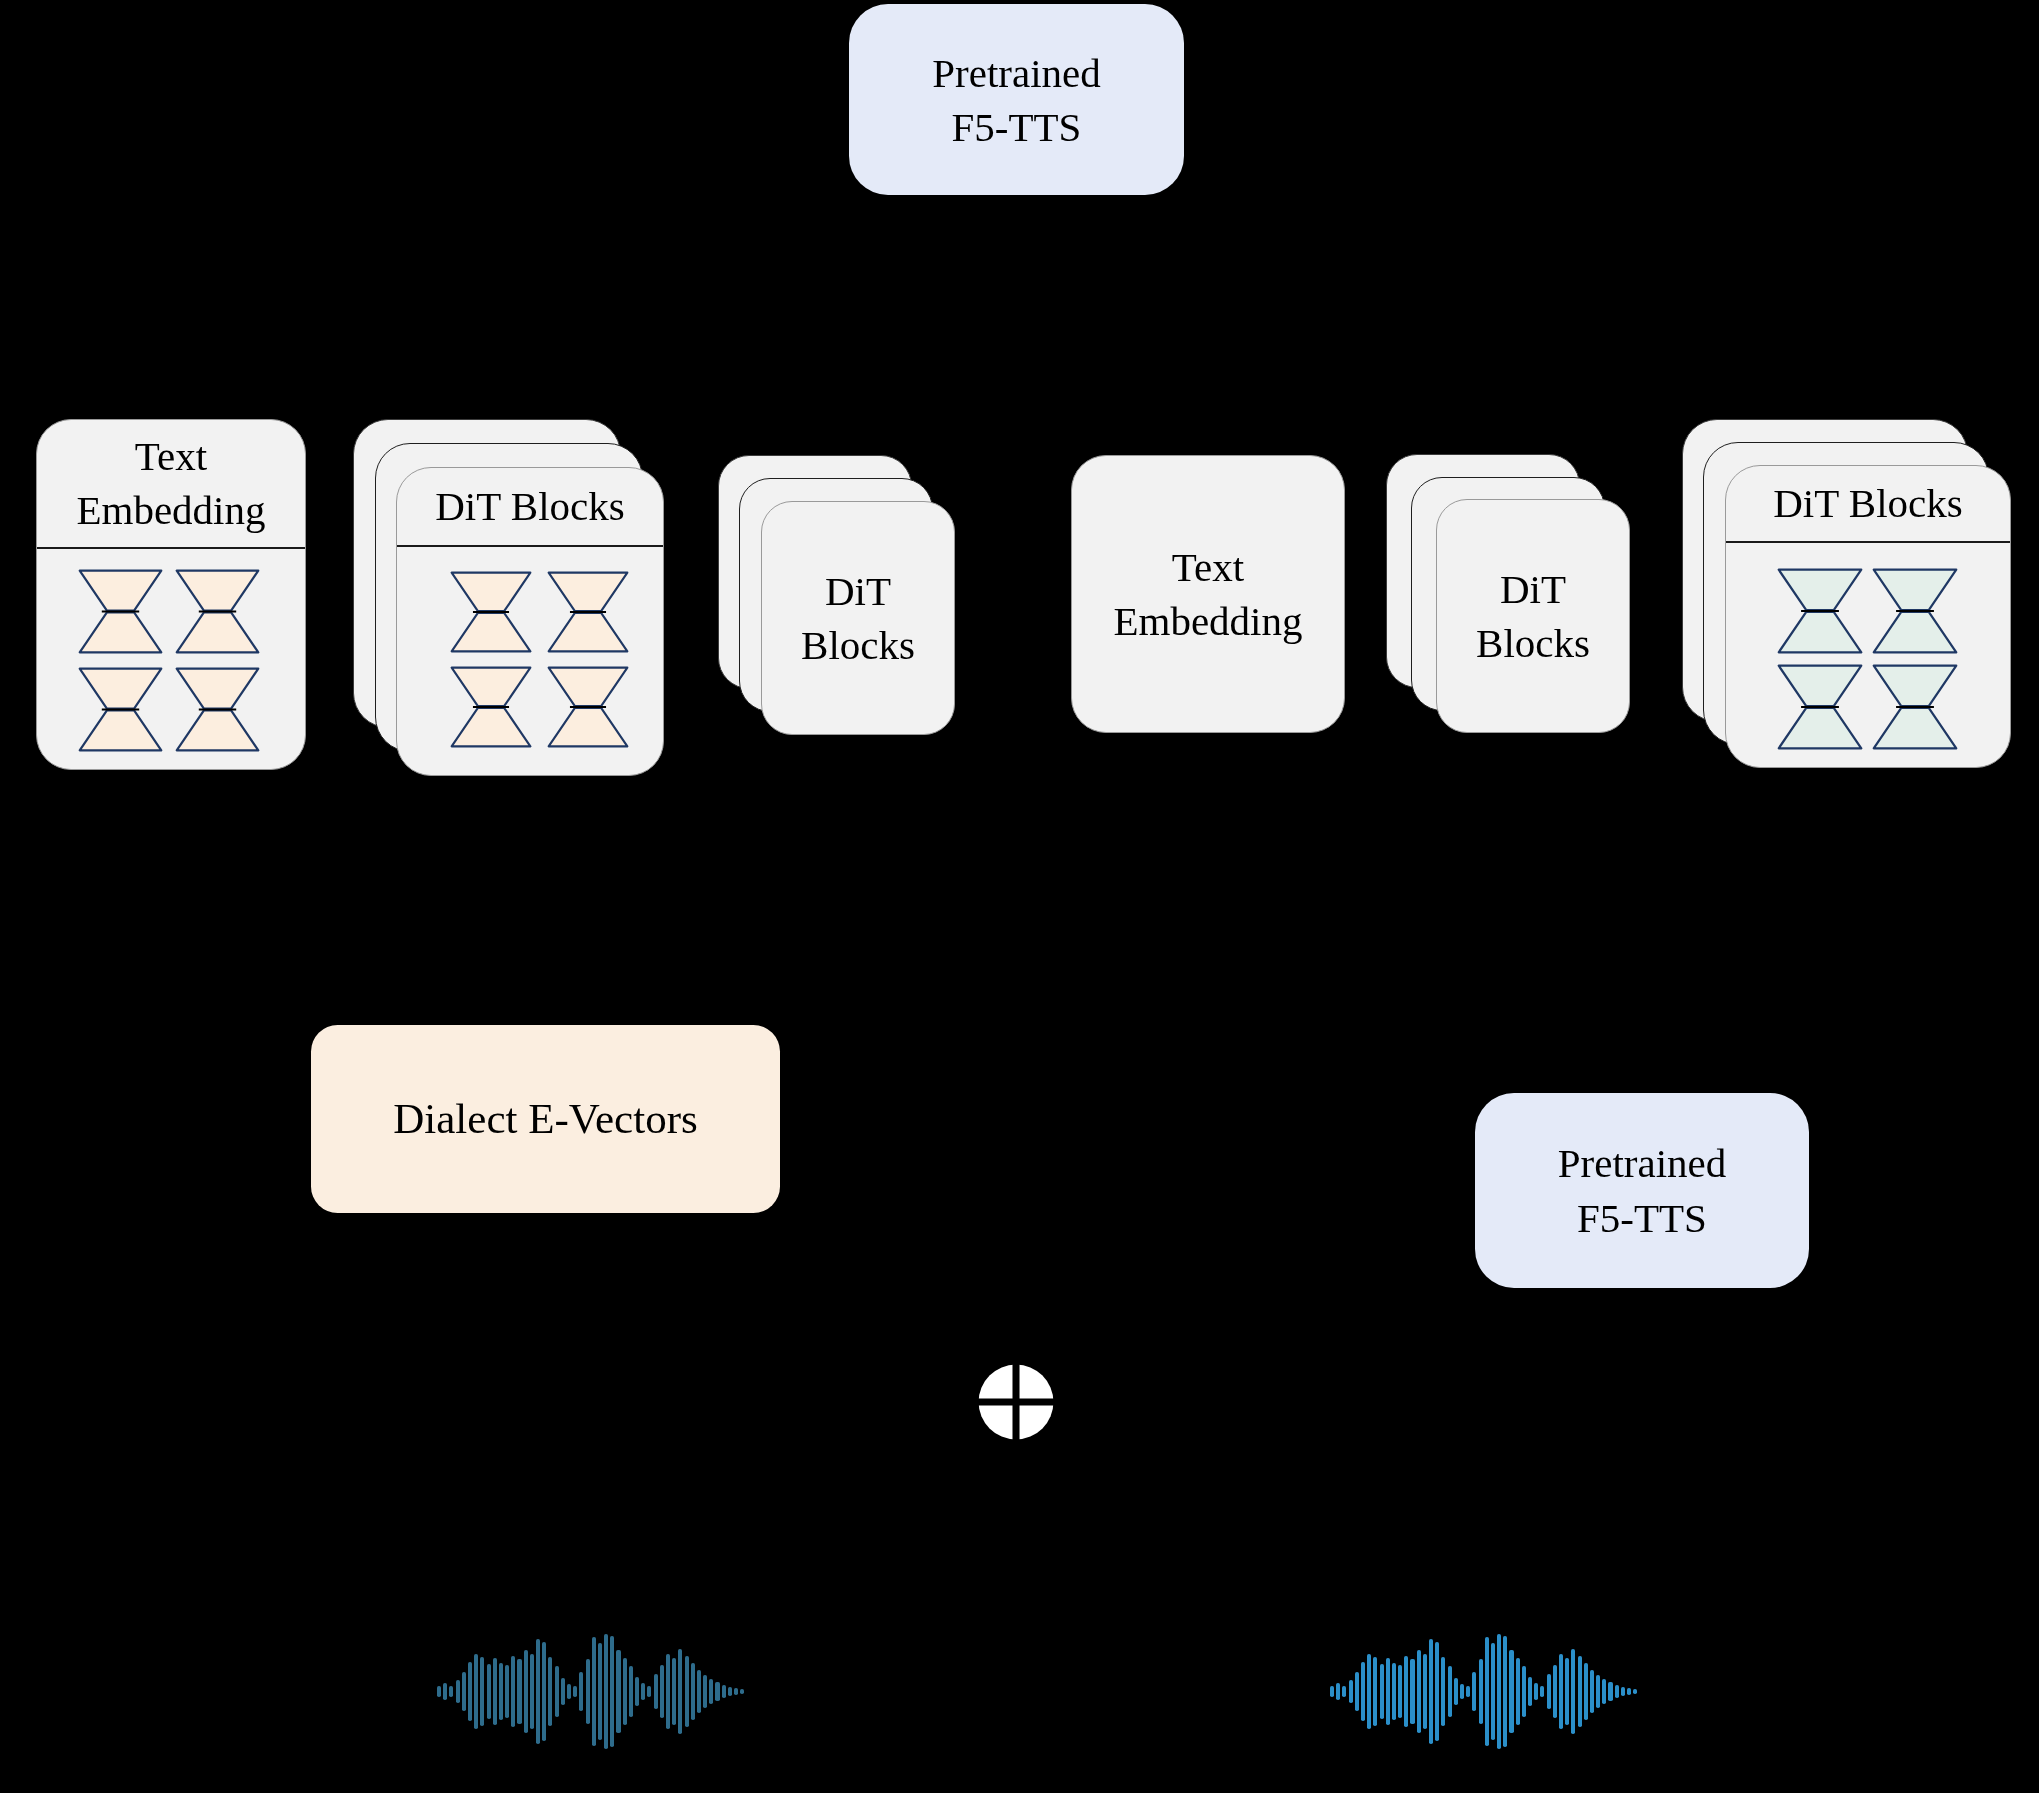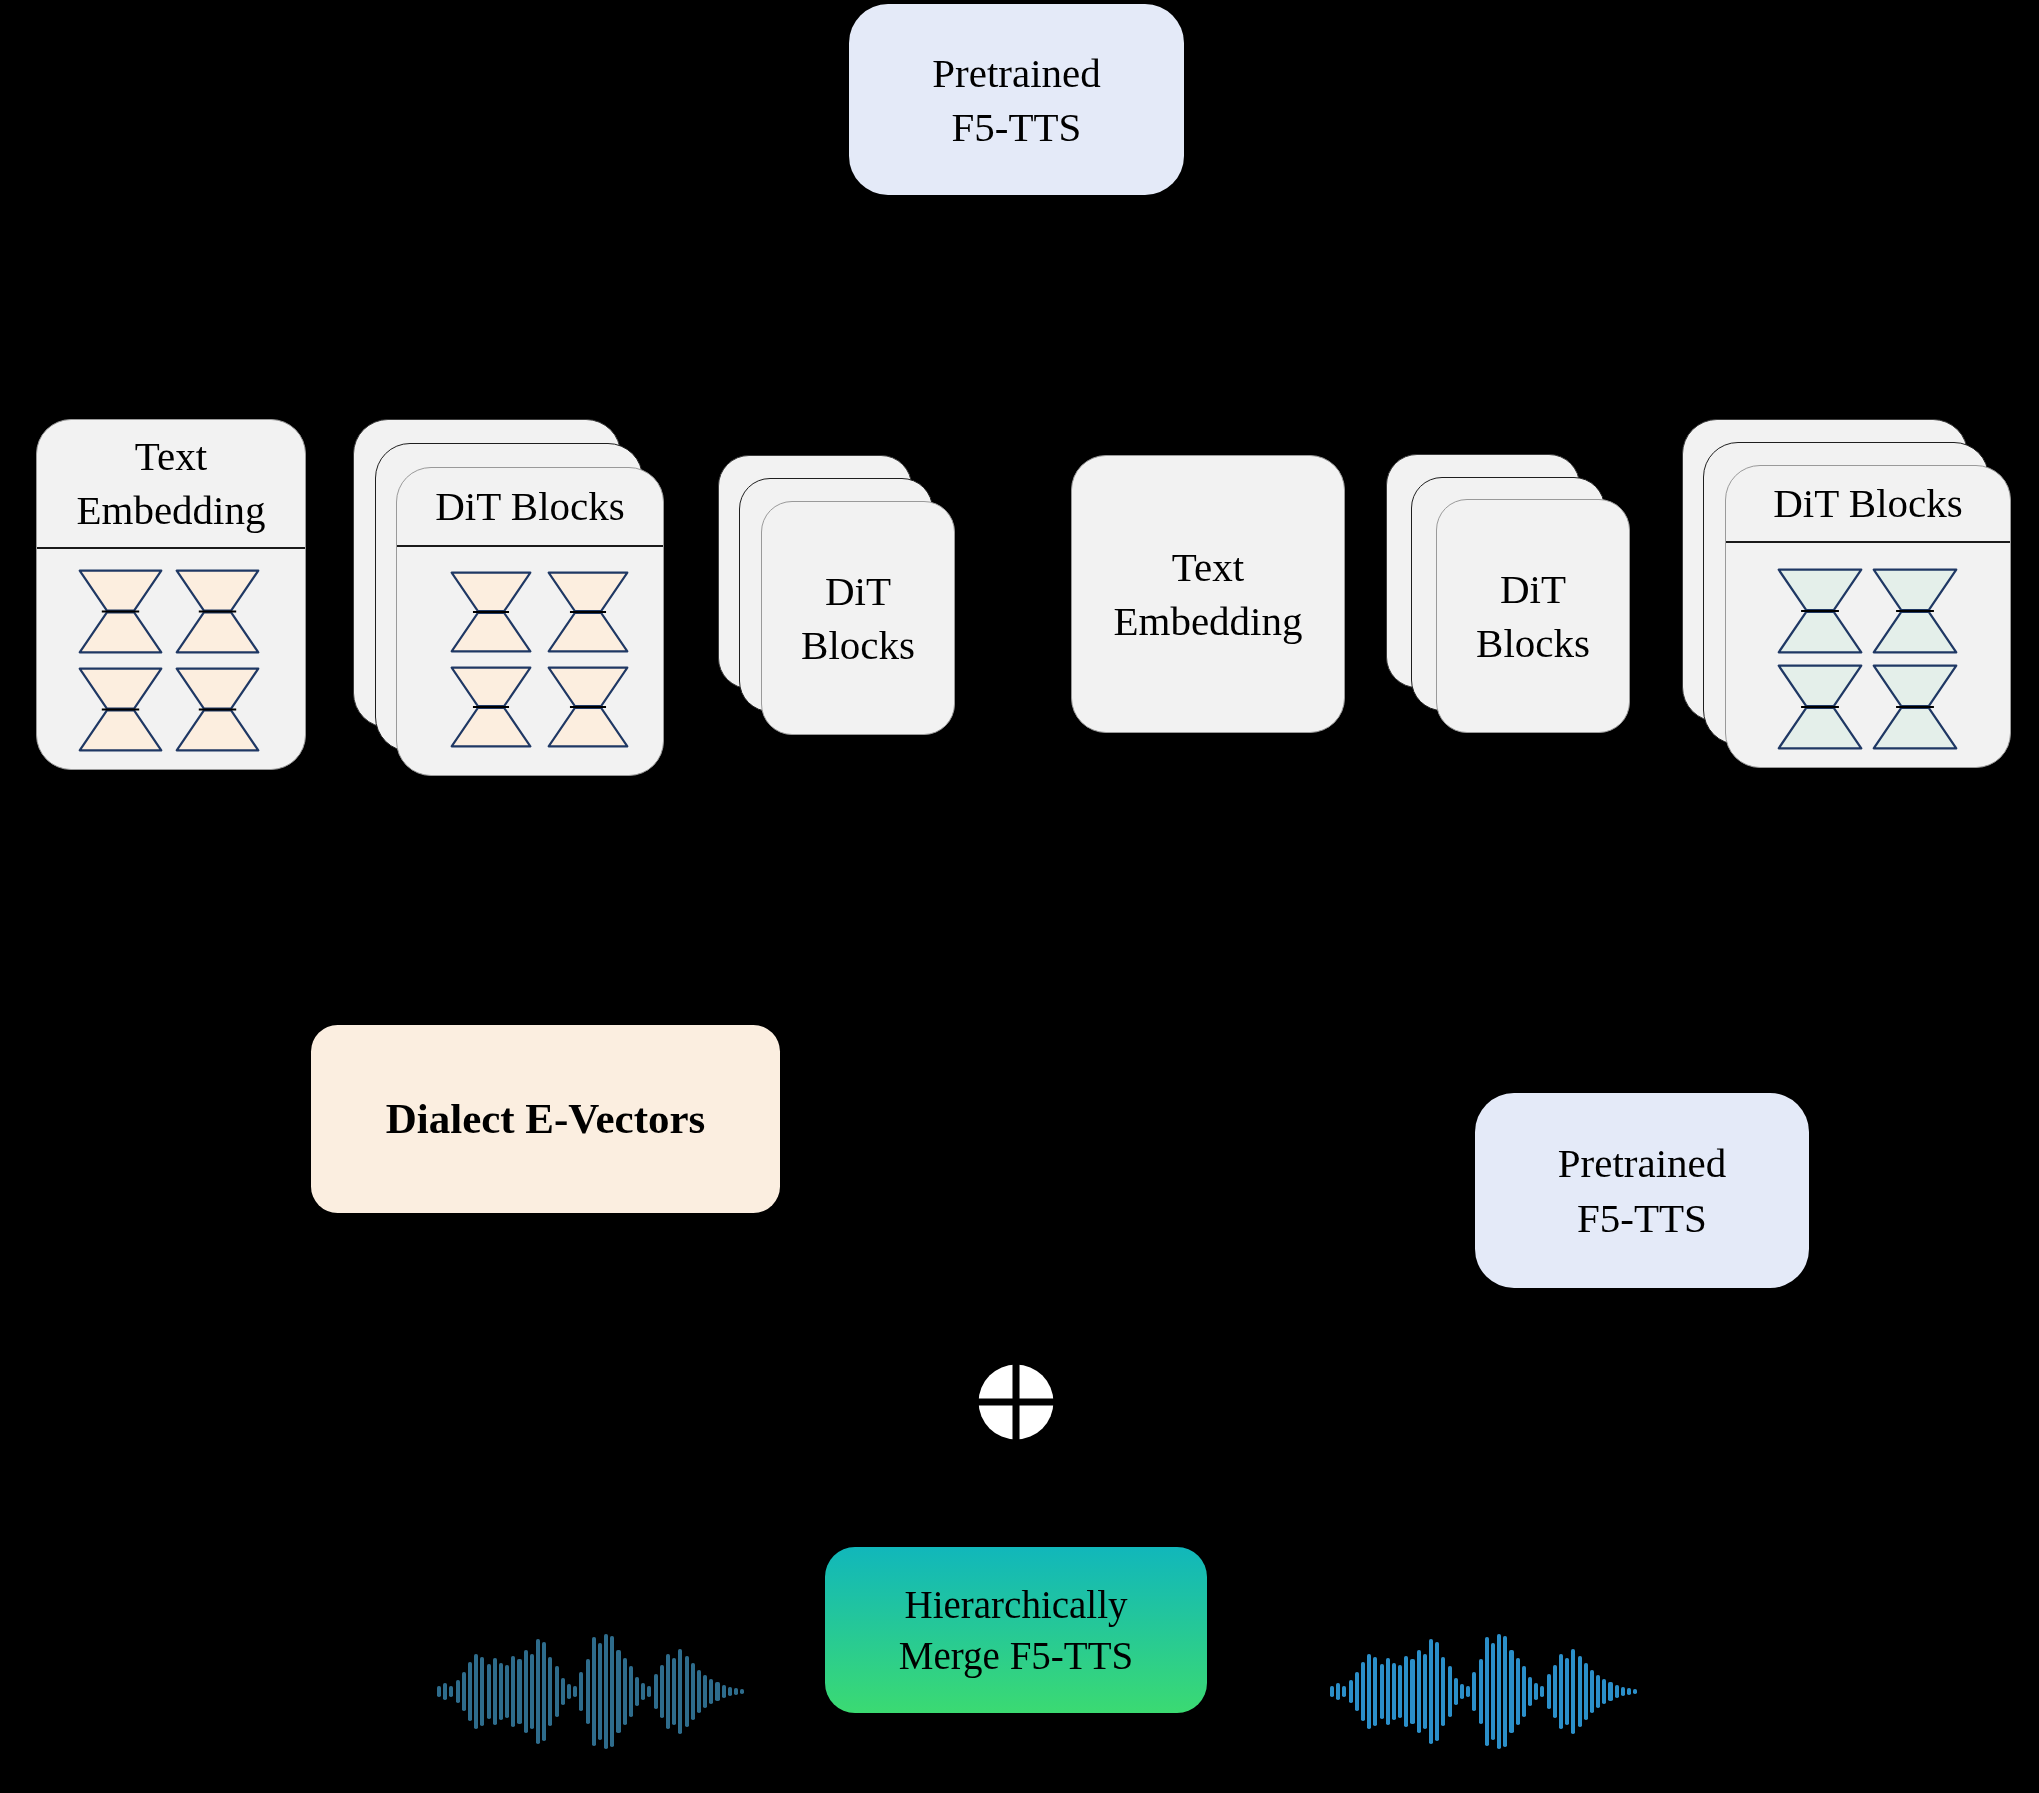--- a/index.html
+++ b/index.html
@@ -22,21 +22,20 @@
   }
   
   .box-pretrained{
     background:var(--pretrained-fill,#E4EAF8);
     border-radius:39px;
     font-size:41px;
   }
   .box-evector{
     border-radius:26.6px;
     font-size:43px;
-    font-weight:bold;
   }
   .box-merge{
     background:linear-gradient(180deg,var(--merge-gradient-top,#11B7BB),var(--merge-gradient-bottom,#3BDA72));
     border-radius:30px;
     font-size:39px;
   }
   
   .card{
     background:var(--card-fill,#F2F2F2);
     border:1.8px solid var(--card-border,#9A9A9A);
@@ -193,22 +192,20 @@
 
   <div class="abs centered box-pretrained label" style="left:1475px;top:1093px;width:334px;height:195px;">Pretrained
 F5-TTS</div>
 
   <svg class="abs plus-svg" style="left:977px;top:1363px;" width="78" height="78" viewBox="0 0 100 100">
     <circle cx="50" cy="50" r="48" fill="var(--plus-fill,#FFFFFF)"></circle>
     <line x1="50" y1="0" x2="50" y2="100" stroke="var(--plus-stroke,#000)" stroke-width="9"></line>
     <line x1="0" y1="50" x2="100" y2="50" stroke="var(--plus-stroke,#000)" stroke-width="9"></line>
   </svg>
 
-  <div class="abs centered box-merge label" style="left:825px;top:1547px;width:382px;height:166px;">Hierarchically
-Merge F5-TTS</div>
 
   <div class="abs waveform" style="left:437px;top:1634px;width:310px;height:115px;">
       <div class="wbar" style="height: 10%; background: rgb(46, 108, 140);"></div>
       <div class="wbar" style="height: 14%; background: rgb(46, 108, 140);"></div>
       <div class="wbar" style="height: 10%; background: rgb(46, 108, 140);"></div>
       <div class="wbar" style="height: 20%; background: rgb(46, 108, 140);"></div>
       <div class="wbar" style="height: 34%; background: rgb(46, 108, 140);"></div>
       <div class="wbar" style="height: 52%; background: rgb(46, 108, 140);"></div>
       <div class="wbar" style="height: 66%; background: rgb(46, 108, 140);"></div>
       <div class="wbar" style="height: 60%; background: rgb(46, 108, 140);"></div>

